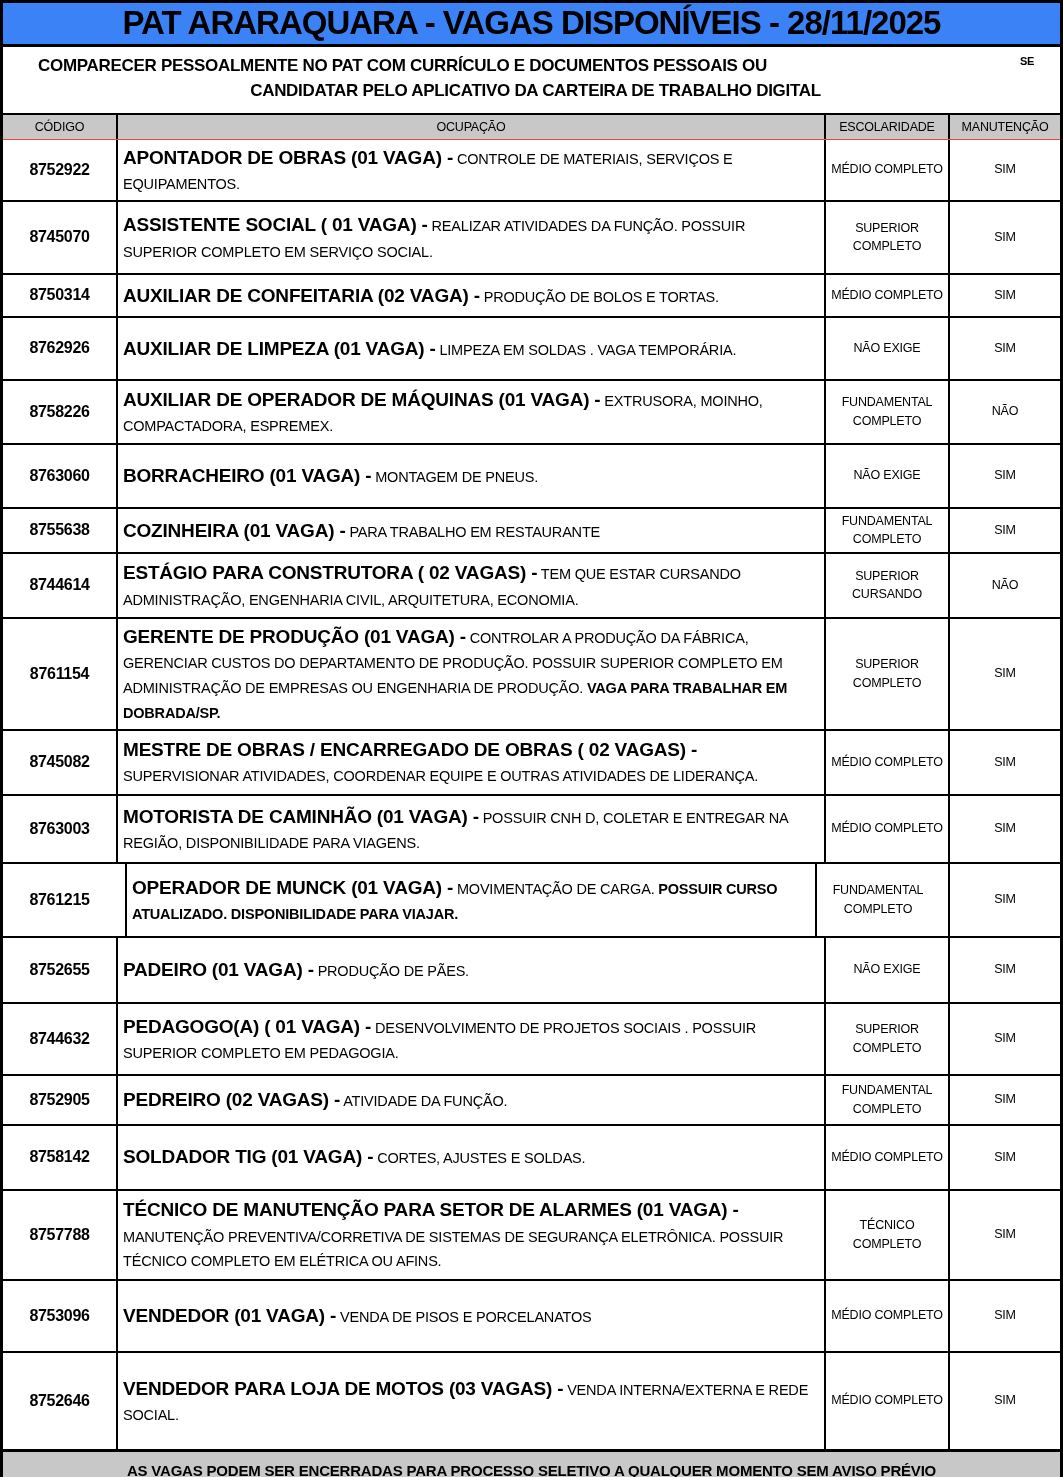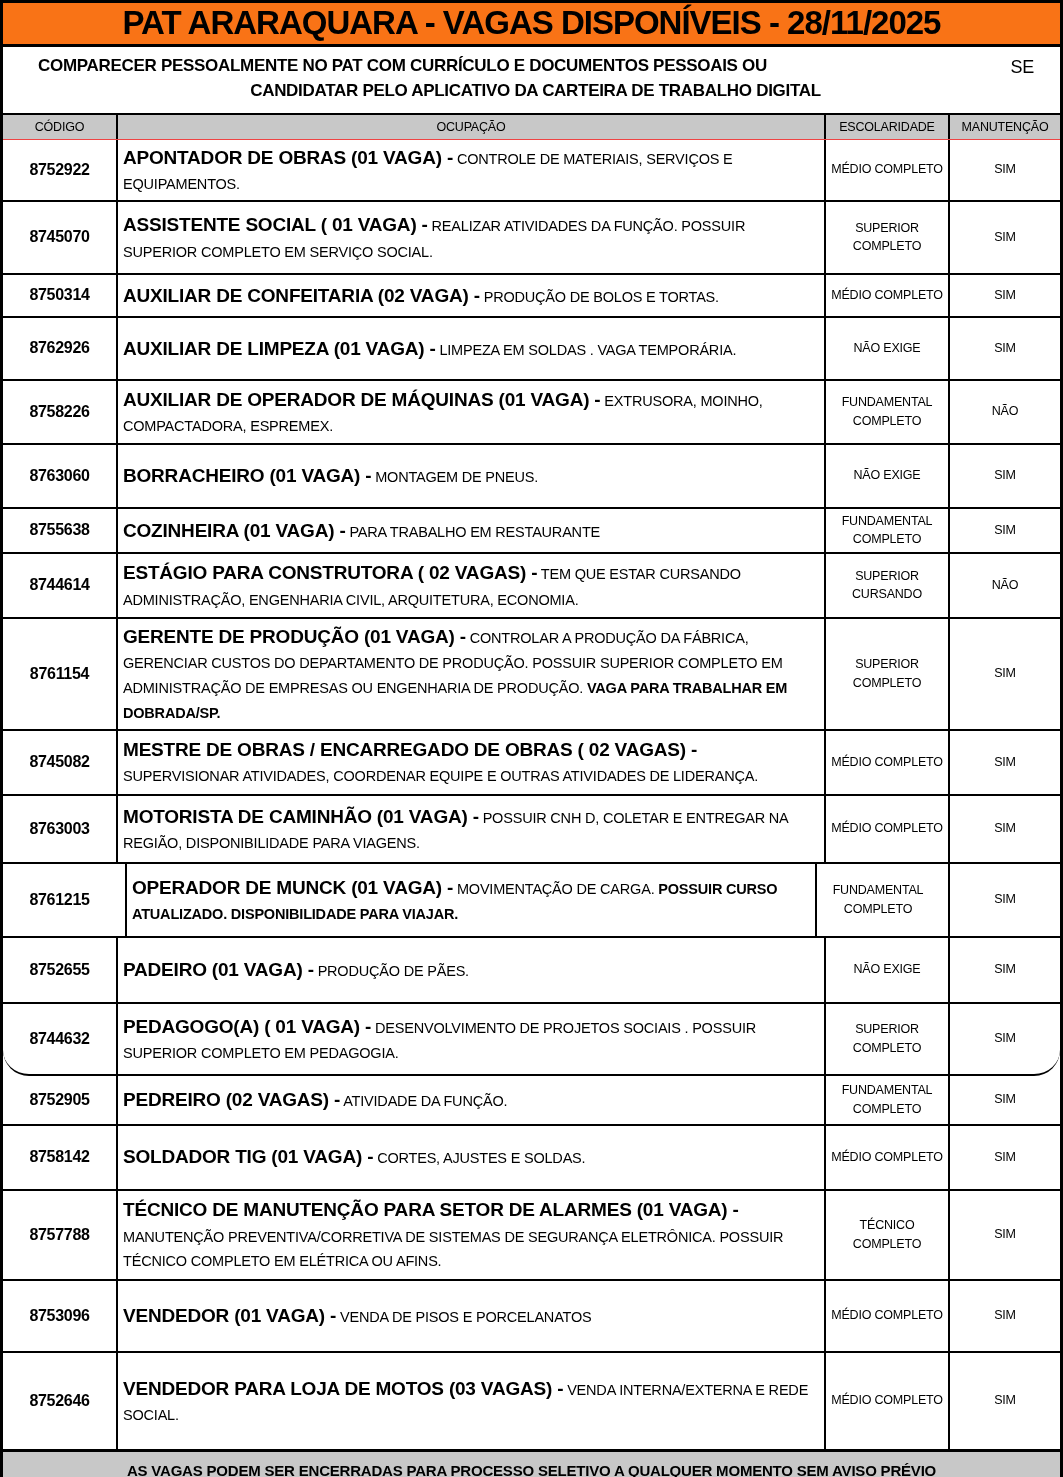--- a/index.html
+++ b/index.html
@@ -12,21 +12,21 @@
   }
   .sheet {
     width: 1063px;
     min-height: 1477px;
     border: 3px solid #000;
     display: flex;
     flex-direction: column;
   }
   
   .title-band {
-    background: #f97316;
+    background: #3b82f6;
     border-bottom: 3px solid #000;
     text-align: center;
     font-weight: bold;
     font-size: 33px;
     letter-spacing: -1px;
     padding: 2px 0 3px 0;
     line-height: 1.1;
   }
   
   .notice {
@@ -37,22 +37,22 @@
     letter-spacing: -0.3px;
     padding: 7px 0 9px 8px;
     line-height: 1.45;
   }
   .notice-line1 { padding-left: 27px; }
   .notice-line2 { text-align: center; }
   .notice-corner {
     position: absolute;
     top: 7px;
     right: 26px;
-    font-weight: normal;
-    font-size: 18px;
+    font-weight: bold;
+    font-size: 11px;
   }
   
   .colhead {
     display: grid;
     grid-template-columns: 113px 1fr 124px 112px;
     background: #c8c8c8;
     border-bottom: 1px solid #ef4444;
     font-size: 12.5px;
     letter-spacing: -0.2px;
     text-align: center;
@@ -92,21 +92,21 @@
   #rows .row:nth-child(4)  { min-height: 63px; }
   #rows .row:nth-child(5)  { min-height: 64px; }
   #rows .row:nth-child(6)  { min-height: 64px; }
   #rows .row:nth-child(7)  { min-height: 45px; }
   #rows .row:nth-child(8)  { min-height: 65px; }
   #rows .row:nth-child(9)  { min-height: 108px; }
   #rows .row:nth-child(10) { min-height: 65px; }
   #rows .row:nth-child(11) { min-height: 68px; }
   #rows .row:nth-child(12) { min-height: 74px; gap: 9px; }
   #rows .row:nth-child(13) { min-height: 66px; }
-  #rows .row:nth-child(14) { min-height: 72px; border-radius: 26px; }
+  #rows .row:nth-child(14) { min-height: 72px; }
   #rows .row:nth-child(15) { min-height: 50px; }
   #rows .row:nth-child(16) { min-height: 65px; }
   #rows .row:nth-child(17) { min-height: 90px; }
   #rows .row:nth-child(18) { min-height: 72px; }
   #rows .row:nth-child(19) { min-height: 98px; }
   
   .footer-band {
     margin-top: auto;
     background: #c8c8c8;
     border-top: 1px solid #000;

